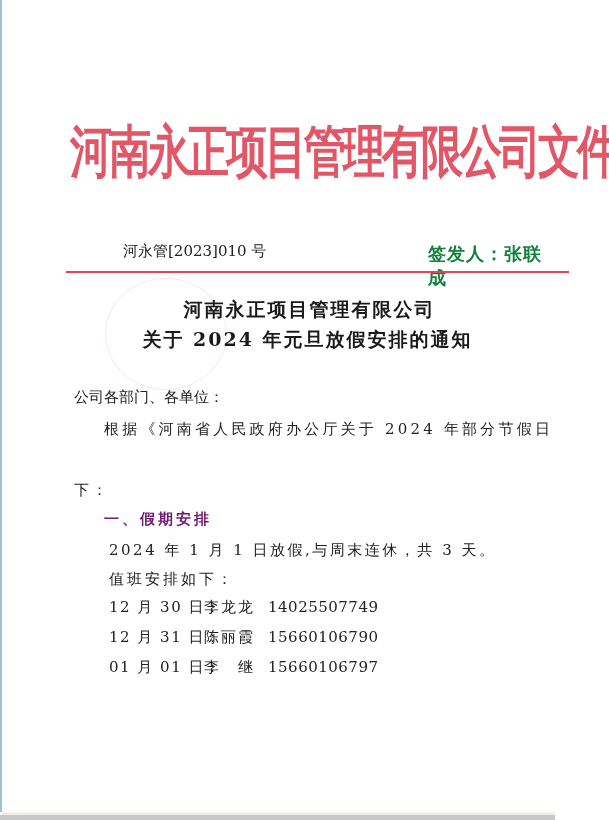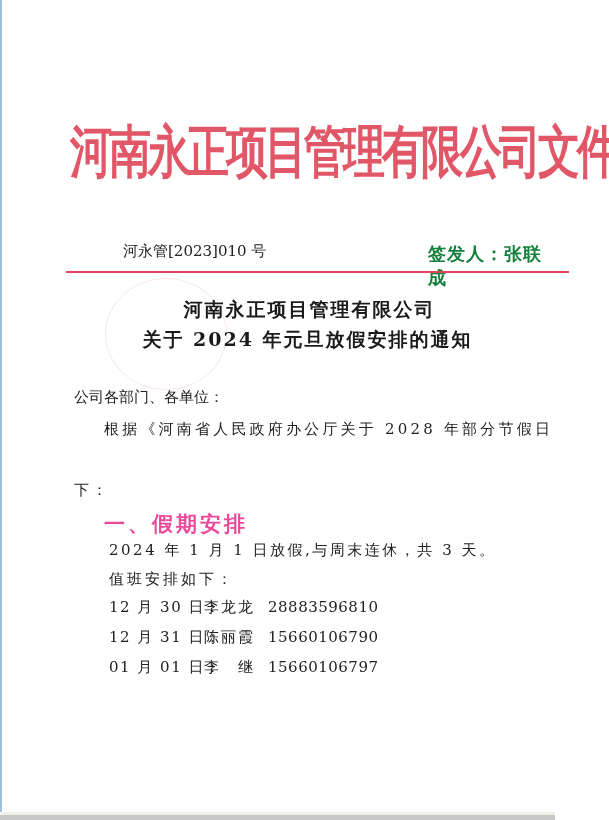--- a/index.html
+++ b/index.html
@@ -105,24 +105,24 @@
       text-align: center;
     }
     .salutation { left: 74px; top: 388px; }
     .para-1 { left: 104px; top: 420px; letter-spacing: 3.2px; }
     .para-2 { left: 74px; top: 450px; letter-spacing: 3.3px; }
     .para-3 { left: 74px; top: 481px; letter-spacing: 3px; }
     .section-heading {
       position: absolute;
       left: 104px;
       top: 510px;
-      font-size: 21px;
+      font-size: 15px;
       font-weight: bold;
       letter-spacing: 3px;
-      color: #ec4899;
+      color: #701a75;
       font-family: Liberation Sans, sans-serif;
     }
     .holiday-line { left: 109px; top: 541px; letter-spacing: 2.5px; }
     .duty-intro { left: 109px; top: 570px; letter-spacing: 3px; }
     .duty-row {
       position: absolute;
       left: 109px;
       font-size: 15px;
       color: #222;
       white-space: nowrap;
@@ -147,29 +147,29 @@
     <span>签发人：</span><span>张联成</span>
   </div>
 
   <div class="red-rule"></div>
   <div class="seal-ghost"></div>
 
   <div class="notice-title l1">河南永正项目管理有限公司</div>
   <div class="notice-title l2">关于 2024 年元旦放假安排的通知</div>
 
   <div class="body-line salutation">公司各部门、各单位：</div>
-  <div class="body-line para-1">根据《河南省人民政府办公厅关于 2028 年部分节假日</div>
+  <div class="body-line para-1">根据《河南省人民政府办公厅关于 2024 年部分节假日</div>
   <div class="body-line para-3">下：</div>
 
   <div class="section-heading">一、假期安排</div>
   <div class="body-line holiday-line">2024 年 1 月 1 日放假,与周末连休，共 3 天。</div>
   <div class="body-line duty-intro">值班安排如下：</div>
 
   <div class="duty-row r0">
-    <span class="date">12 月 30 日：</span><span class="name">李龙龙</span><span class="phone">28883596810</span>
+    <span class="date">12 月 30 日：</span><span class="name">李龙龙</span><span class="phone">14025507749</span>
   </div>
   <div class="duty-row r1">
     <span class="date">12 月 31 日：</span><span class="name">陈丽霞</span><span class="phone">15660106790</span>
   </div>
   <div class="duty-row r2">
     <span class="date">01 月 01 日：</span><span class="name">李　继</span><span class="phone">15660106797</span>
   </div>
 
   <div class="bottom-shade"></div>
   <div class="bottom-bar"></div>

